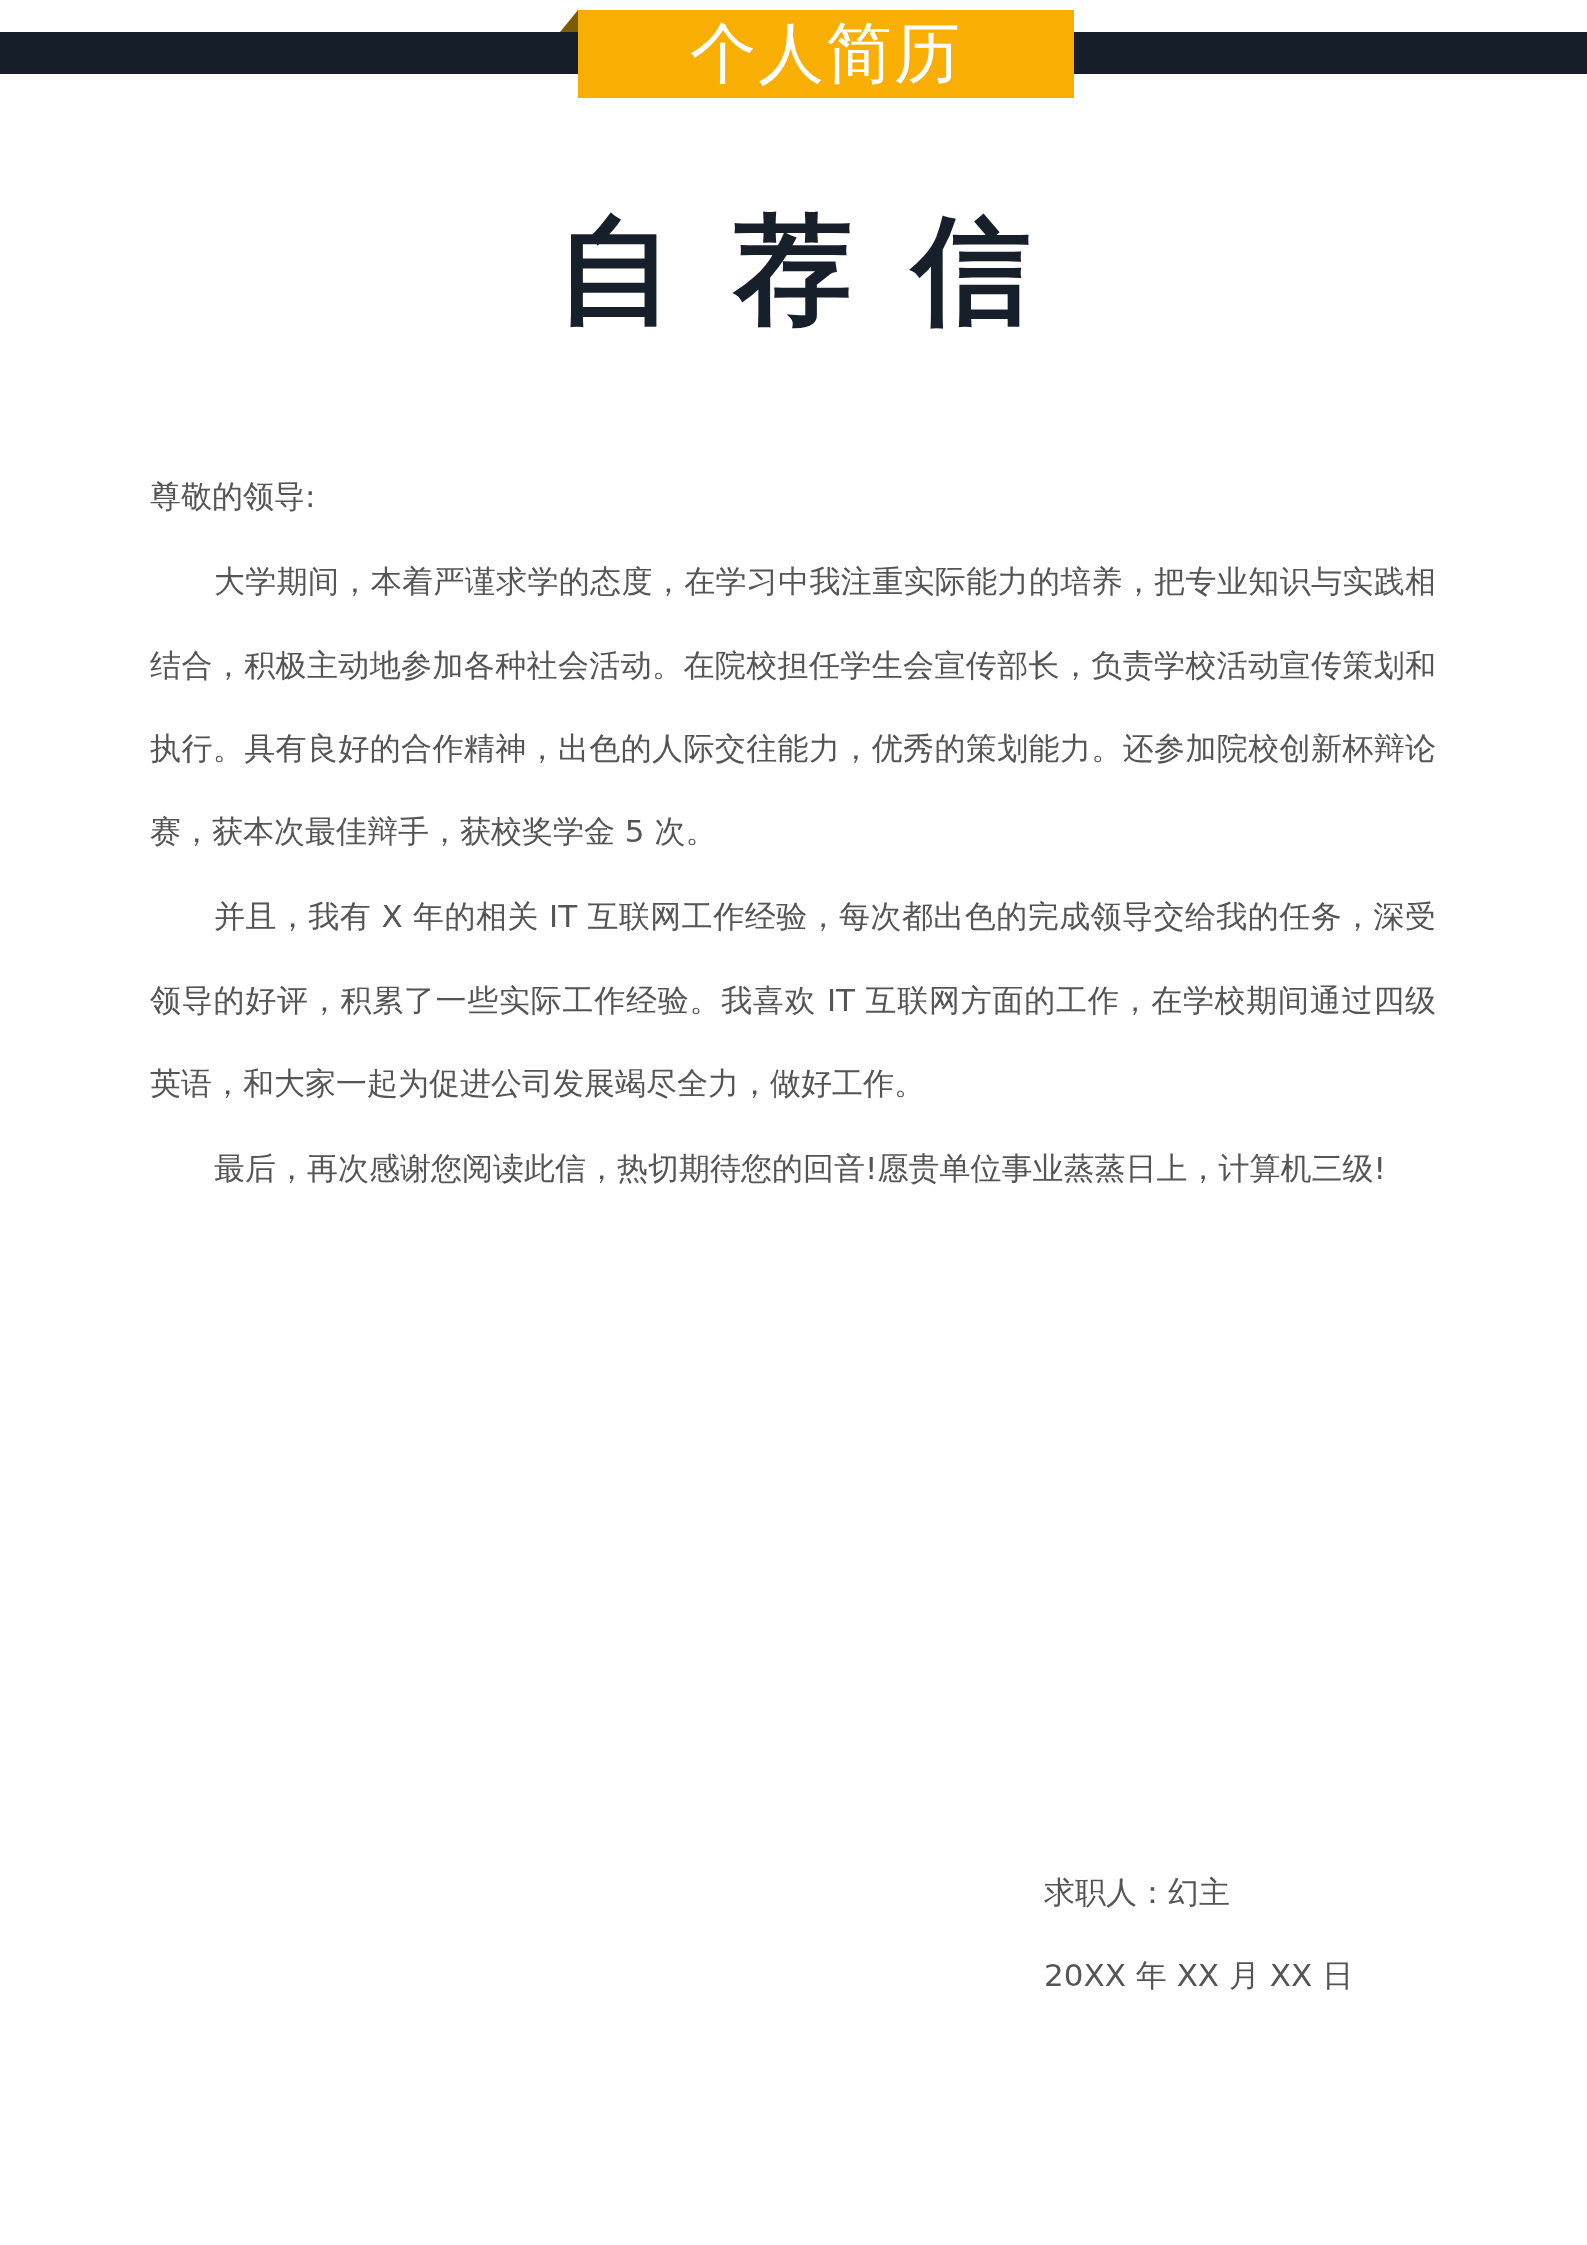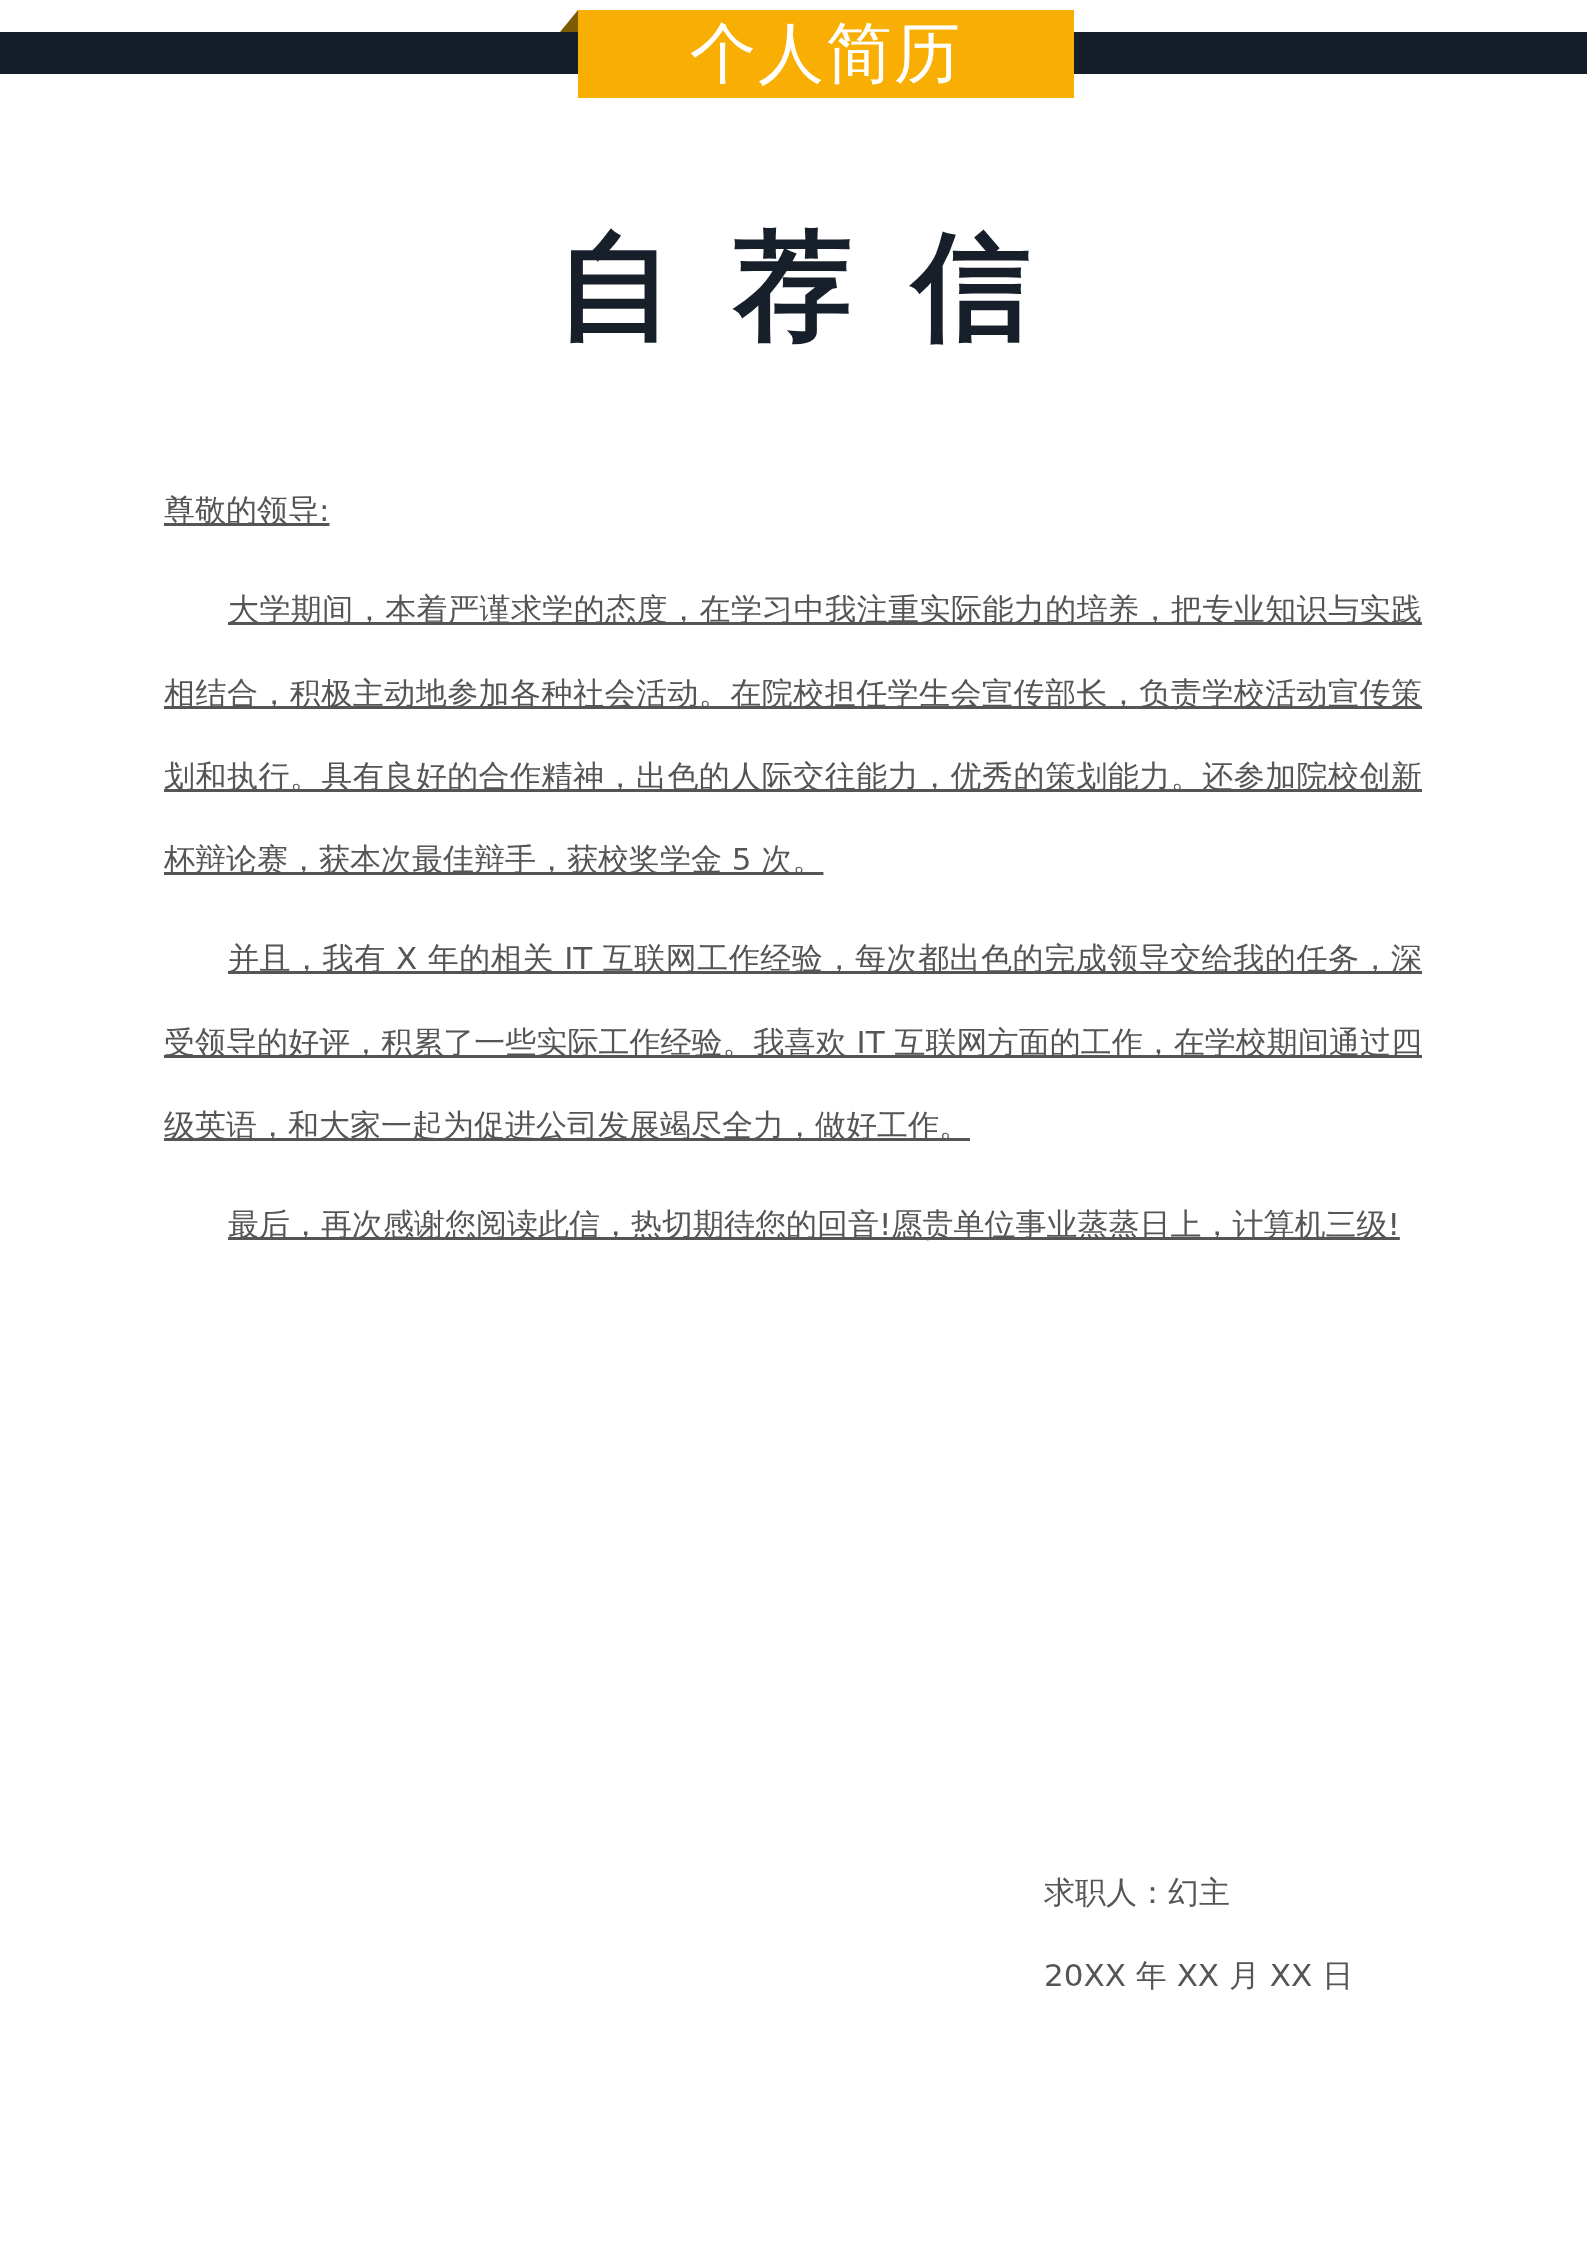--- a/index.html
+++ b/index.html
@@ -5,26 +5,26 @@
     html, body { margin: 0; padding: 0; background: #ffffff; }
     body { width: 1587px; height: 2245px; position: relative; overflow: hidden;
            font-family: "DejaVu Sans", "Liberation Sans", sans-serif; }
     .top-bar { position: absolute; left: 0; top: 32px; width: 1587px; height: 42px; background: #161f29; }
     .banner { position: absolute; left: 578px; top: 10px; width: 496px; height: 88px; background: #f8ae02;
               display: flex; align-items: center; justify-content: center; }
     .banner-text { color: #ffffff; font-size: 66px; line-height: 1; letter-spacing: 2px; font-weight: normal; }
     .fold { position: absolute; top: 10px; width: 0; height: 0; }
     .fold-left { left: 560px; border-bottom: 22px solid #7d5c06; border-left: 18px solid transparent; }
     .fold-right { left: 1010px; border-bottom: 22px solid #7d5c06; border-right: 18px solid transparent; }
-    .title { position: absolute; left: 0; width: 1587px; top: 216px; text-align: center;
+    .title { position: absolute; left: 0; width: 1587px; top: 200px; text-align: center;
              font-size: 118px; font-weight: bold; color: #17202a; line-height: 140px; letter-spacing: 60px;
              padding-left: 60px; box-sizing: border-box; }
     .body { position: absolute; left: 148px; top: 453px; width: 1290px; color: #555555;
             font-size: 31px; line-height: 83.3px; }
-    .body p { margin: 16px; text-align: justify; text-decoration: underline; }
+    .body p { margin: 2px; text-align: justify; }
     .indent { text-indent: 64px; }
     .signature { position: absolute; left: 1044px; top: 1851px; color: #555555; font-size: 31px; line-height: 83.3px; }
     .signature div { white-space: nowrap; }
   </style>
 </head>
 <body>
 
 <div class="top-bar"></div>
 <div class="fold fold-left"></div>
 <div class="fold fold-right"></div>

